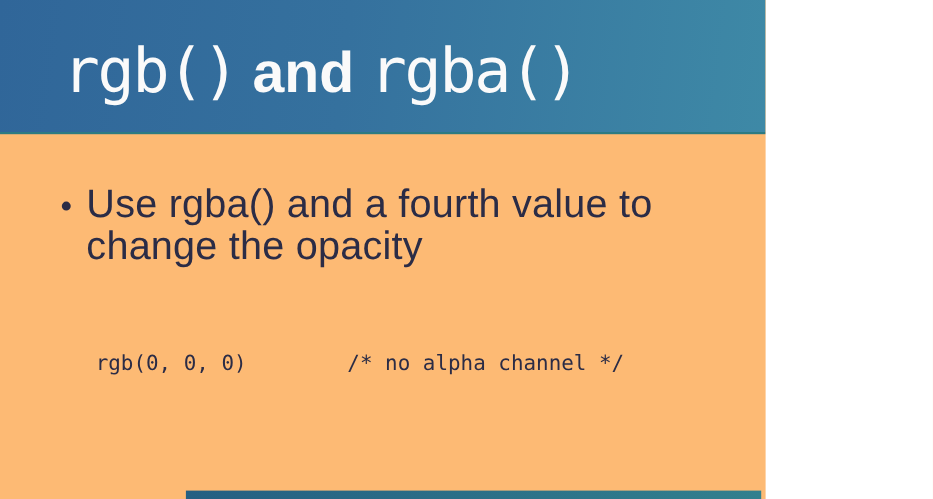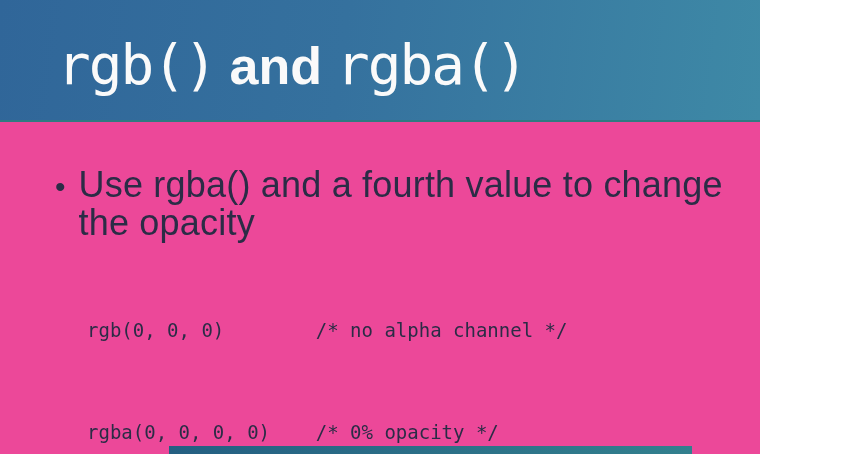--- a/index.html
+++ b/index.html
@@ -1,21 +1,21 @@
 <!DOCTYPE html>
 <html><head>
 <meta charset="utf-8">
 <style>
   * { margin: 0; padding: 0; box-sizing: border-box; }
   html, body { background: #ffffff; }
   .slide {
     position: relative;
-    width: 760px;
+    width: 696px;
     height: 454px;
-    background: #ec4899;
+    background: #fdba74;
     overflow: hidden;
     font-family: "Liberation Sans", sans-serif;
   }
   .header {
     position: absolute;
     top: 0; left: 0; right: 0;
     height: 122px;
     background: linear-gradient(97deg, #306699 0%, #35719e 45%, #3e89a6 100%);
     border-bottom: 2px solid #2d7b82;
     display: flex;
@@ -90,20 +90,19 @@
     <h1 class="title"><span class="mono">rgb()</span><span class="sans-bold">and</span><span class="mono">rgba()</span></h1>
   </div>
 
   <div class="bullet-row">
     <span class="bullet-marker">•</span>
     <span class="bullet-text">Use rgba() and a fourth value to change the opacity</span>
   </div>
 
   <div class="code-block">
     <div class="code-line">rgb(0, 0, 0)        /* no alpha channel */</div>
-    <div class="code-line">rgba(0, 0, 0, 0)    /* 0% opacity */</div>
     
     
   </div>
 
   <div class="bottom-strip"></div>
 
 </div>
 
 </body></html>

